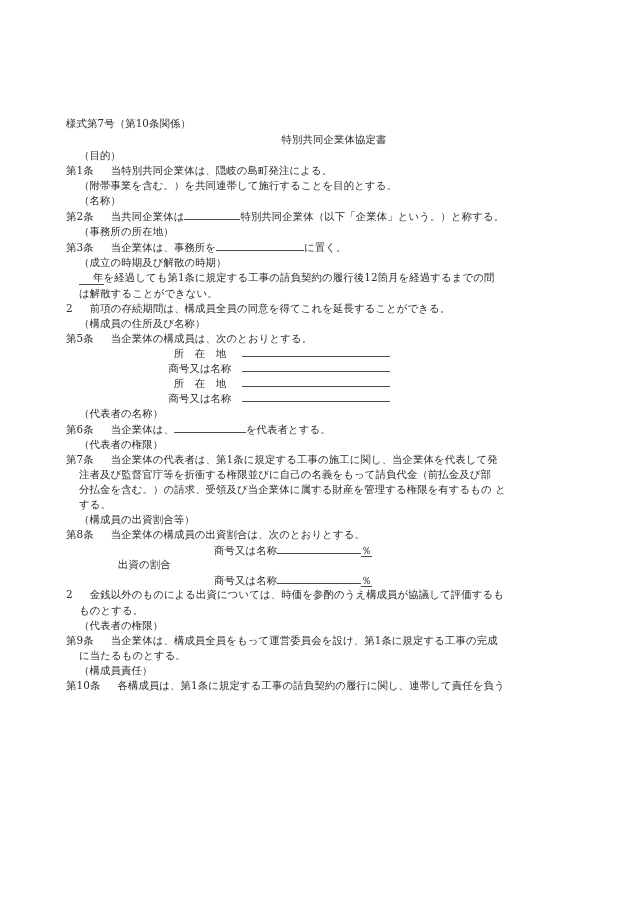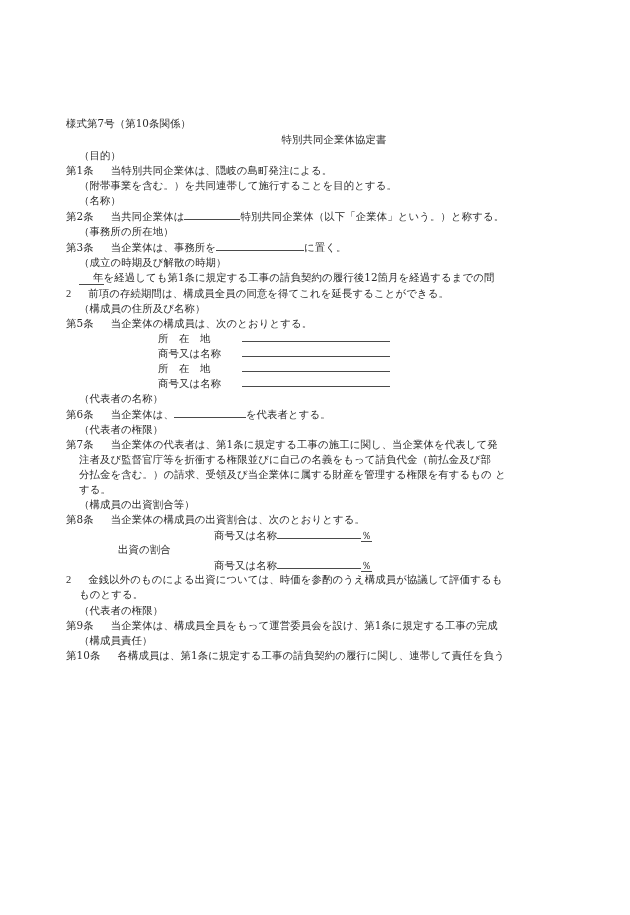--- a/index.html
+++ b/index.html
@@ -54,21 +54,20 @@
   .art {
     padding-left: 0;
   }
   
   .cont {
     padding-left: 13px;
   }
   
   .para {
     padding-left: 0;
-    font-family: Liberation Serif, serif;
   }
   .gap-md { display: inline-block; width: 17px; }
   .gap-lg { display: inline-block; width: 26px; }
 
   
   .blank {
     display: inline-block;
     border-bottom: 1px solid #4a4a4a;
     vertical-align: 0px;
     height: 11px;
@@ -92,20 +91,21 @@
   }
   .roster-row {
     display: flex;
     align-items: baseline;
     height: 15.05px;
   }
   .roster-label {
     width: 84px;
     flex: 0 0 84px;
     white-space: pre;
+    text-align: center;
   }
   .roster-rule {
     flex: 0 0 148px;
     border-bottom: 1px solid #4a4a4a;
     height: 10px;
   }
 
   
   .share-row {
     padding-left: 148px;
@@ -151,20 +151,21 @@
 
     <div class="line heading">（事務所の所在地）</div>
 
     <div class="line art"><span>第3条</span><span class="gap-md"></span><span>当企業体は、事務所を</span><span class="blank blank-addr"></span><span>に置く。</span></div>
 
     <div class="line heading">（成立の時期及び解散の時期）</div>
 
 
     <div class="line cont"><span class="ul-unit"><span class="sp"></span><span>年</span></span><span>を経過しても第1条に規定する工事の請負契約の履行後12箇月を経過するまでの間</span></div>
 
+    <div class="line cont">は解散することができない。</div>
 
     <div class="line para"><span>2</span><span class="gap-md"></span><span>前項の存続期間は、構成員全員の同意を得てこれを延長することができる。</span></div>
 
     <div class="line heading">（構成員の住所及び名称）</div>
 
     <div class="line art"><span>第5条</span><span class="gap-md"></span><span>当企業体の構成員は、次のとおりとする。</span></div>
 
     <div class="roster">
       <div class="roster-row">
         <span class="roster-label">所　在　地</span>
@@ -204,19 +205,20 @@
     <div class="line share-label">出資の割合</div>
 
     <div class="line share-row"><span>商号又は名称</span><span class="rule"></span><span class="pct">％</span></div>
 
     <div class="line para"><span>2</span><span class="gap-md"></span><span>金銭以外のものによる出資については、時価を参酌のうえ構成員が協議して評価するも</span></div>
     <div class="line cont">ものとする。</div>
 
     <div class="line heading">（代表者の権限）</div>
 
     <div class="line art"><span>第9条</span><span class="gap-md"></span><span>当企業体は、構成員全員をもって運営委員会を設け、第1条に規定する工事の完成</span></div>
+    <div class="line cont">に当たるものとする。</div>
 
     <div class="line heading">（構成員責任）</div>
 
     <div class="line art"><span>第10条</span><span class="gap-md"></span><span>各構成員は、第1条に規定する工事の請負契約の履行に関し、連帯して責任を負う</span></div>
 
   </div>
 </div>
 
 </body></html>

